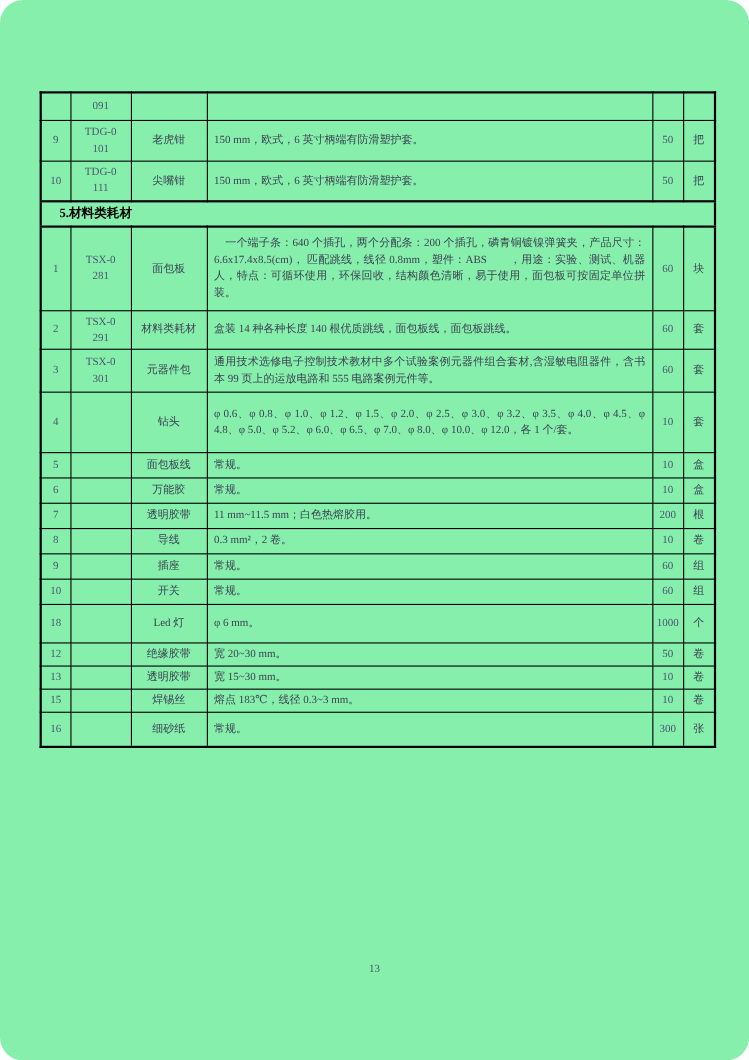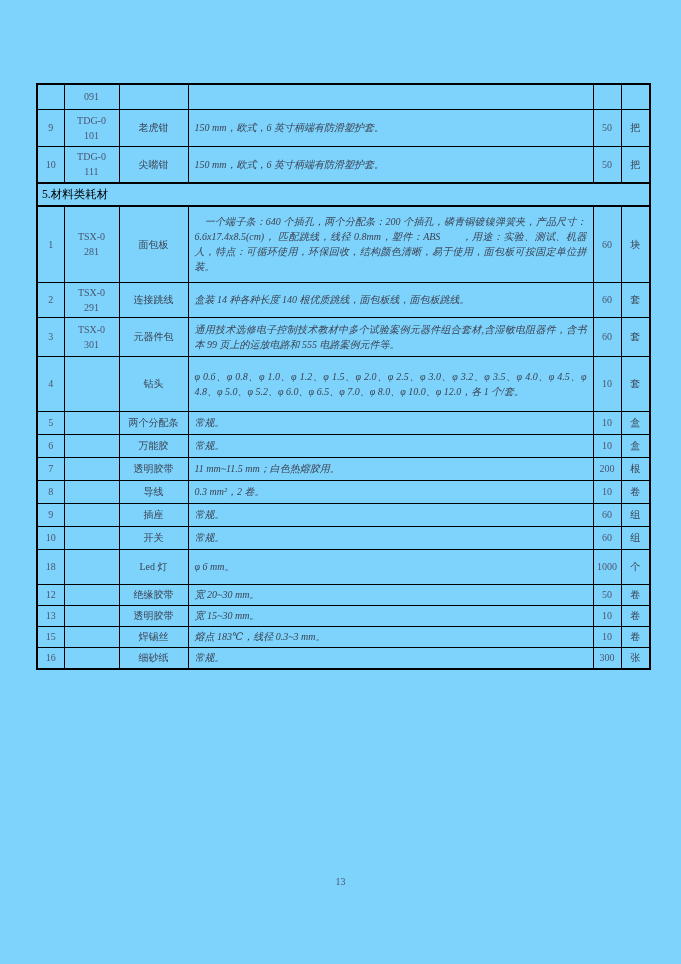--- a/index.html
+++ b/index.html
@@ -4,21 +4,21 @@
 <style>
   * { margin: 0; padding: 0; box-sizing: border-box; }
   html, body { background: #ffffff; }
   body {
     width: 681px; height: 964px;
     font-family: "Liberation Serif", "DejaVu Serif", serif;
     color: #333a47;
     position: relative;
     overflow: hidden;
   }
-  .page { position: relative; width: 681px; height: 964px; background: #7dd3fc; }
+  .page { position: relative; width: 681px; height: 964px; background: #86efac; border-radius: 21px; }
 
   table.doc-table {
     position: absolute;
     left: 36px; top: 83px;
     width: 613px;
     border-collapse: collapse;
     table-layout: fixed;
     border: 2px solid #000;
   }
   .doc-table td {
@@ -27,39 +27,38 @@
     line-height: 15px;
     vertical-align: middle;
     text-align: center;
     padding: 1px 2px;
     overflow: hidden;
     color: #3b4252;
   }
   .doc-table td.c-spec {
     text-align: justify;
     padding: 2px 6px;
-    font-style: italic;
   }
   .doc-table td.c-model {
     white-space: pre-line;
     color: #4b5670;
   }
   .doc-table td.c-qty {
     word-break: break-all;
     padding: 1px 3px;
     color: #4b5670;
     font-family: Liberation Serif, serif;
   }
   .doc-table td.c-seq { color: #4b5670; }
   .doc-table tr.section-row td {
-    font-weight: normal;
+    font-weight: bold;
     text-align: left;
     font-size: 11.5px;
     color: #000;
-    padding: 2px 4px;
+    padding: 2px 16px;
     border-top: 2px solid #000;
     border-bottom: 2px solid #000;
   }
   .doc-table tr.header-row td {
     font-weight: bold;
     font-size: 11px;
     line-height: 14px;
     color: #000;
   }
   .doc-table tr.header-row td.c-seq,
@@ -131,21 +130,21 @@
 281</td>
       <td class="c-name">面包板</td>
       <td class="c-spec">　一个端子条：640 个插孔，两个分配条：200 个插孔，磷青铜镀镍弹簧夹，产品尺寸：6.6x17.4x8.5(cm)， 匹配跳线，线径 0.8mm，塑件：ABS　　，用途：实验、测试、机器人，特点：可循环使用，环保回收，结构颜色清晰，易于使用，面包板可按固定单位拼装。</td>
       <td class="c-qty">60</td>
       <td class="c-unit">块</td>
     </tr>
     <tr style="height:35px">
       <td class="c-seq">2</td>
       <td class="c-model">TSX-0
 291</td>
-      <td class="c-name">连接跳线</td>
+      <td class="c-name">材料类耗材</td>
       <td class="c-spec">盒装 14 种各种长度 140 根优质跳线，面包板线，面包板跳线。</td>
       <td class="c-qty">60</td>
       <td class="c-unit">套</td>
     </tr>
     <tr style="height:39px">
       <td class="c-seq">3</td>
       <td class="c-model">TSX-0
 301</td>
       <td class="c-name">元器件包</td>
       <td class="c-spec">通用技术选修电子控制技术教材中多个试验案例元器件组合套材,含湿敏电阻器件，含书本 99 页上的运放电路和 555 电路案例元件等。</td>
@@ -156,21 +155,21 @@
       <td class="c-seq">4</td>
       <td class="c-model"></td>
       <td class="c-name">钻头</td>
       <td class="c-spec">φ 0.6、φ 0.8、φ 1.0、φ 1.2、φ 1.5、φ 2.0、φ 2.5、φ 3.0、φ 3.2、φ 3.5、φ 4.0、φ 4.5、φ 4.8、φ 5.0、φ 5.2、φ 6.0、φ 6.5、φ 7.0、φ 8.0、φ 10.0、φ 12.0，各 1 个/套。</td>
       <td class="c-qty">10</td>
       <td class="c-unit">套</td>
     </tr>
     <tr style="height:23px">
       <td class="c-seq">5</td>
       <td class="c-model"></td>
-      <td class="c-name">两个分配条</td>
+      <td class="c-name">面包板线</td>
       <td class="c-spec">常规。</td>
       <td class="c-qty">10</td>
       <td class="c-unit">盒</td>
     </tr>
     <tr style="height:23px">
       <td class="c-seq">6</td>
       <td class="c-model"></td>
       <td class="c-name">万能胶</td>
       <td class="c-spec">常规。</td>
       <td class="c-qty">10</td>
@@ -233,21 +232,21 @@
       <td class="c-unit">卷</td>
     </tr>
     <tr style="height:21px">
       <td class="c-seq">15</td>
       <td class="c-model"></td>
       <td class="c-name">焊锡丝</td>
       <td class="c-spec">熔点 183℃，线径 0.3~3 mm。</td>
       <td class="c-qty">10</td>
       <td class="c-unit">卷</td>
     </tr>
-    <tr style="height:22px">
+    <tr style="height:32px">
       <td class="c-seq">16</td>
       <td class="c-model"></td>
       <td class="c-name">细砂纸</td>
       <td class="c-spec">常规。</td>
       <td class="c-qty">300</td>
       <td class="c-unit">张</td>
     </tr>
   </tbody>
     </table>
 

